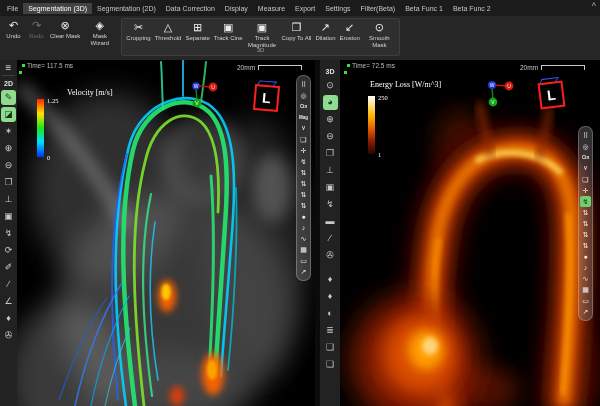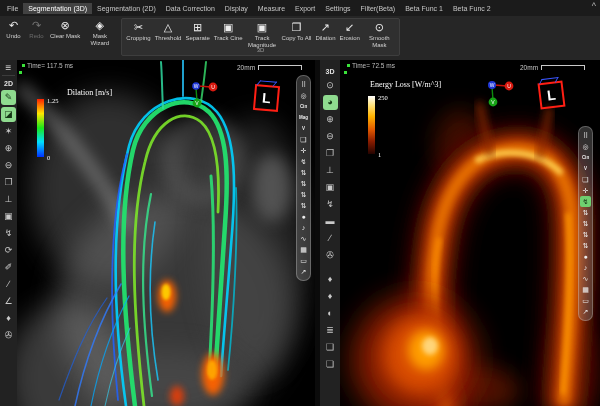--- a/index.html
+++ b/index.html
@@ -317,21 +317,21 @@
           <ellipse cx="195" cy="310" rx="5" ry="10" fill="#ffaa00" filter="url(#lb2)" opacity="0.9"></ellipse>
           <ellipse cx="160" cy="336" rx="7" ry="10" fill="#ff3d00" filter="url(#lb4)" opacity="0.8"></ellipse>
         </g>
       </svg>
     </div>
     <div class="time">
       <span class="gsq"></span>
       <span>Time= 117.5 ms</span>
     </div>
     <span class="gsq gsq2"></span>
-    <div class="leg-title" style="left:50px;top:28px;">Dilation [m/s]</div>
+    <div class="leg-title" style="left:50px;top:28px;">Velocity [m/s]</div>
     <div class="cbar-wrap" style="left:20px;top:39px;">
       <div class="cbar vel"></div>
       <span class="cmax">1.25</span>
       <span class="cmin">0</span>
     </div>
     <div class="scale" style="left:220px;top:4px;">
       <span>20mm</span>
       <div class="sline"></div>
     </div>
     <div class="gizmo" style="left:170px;top:17px;">

